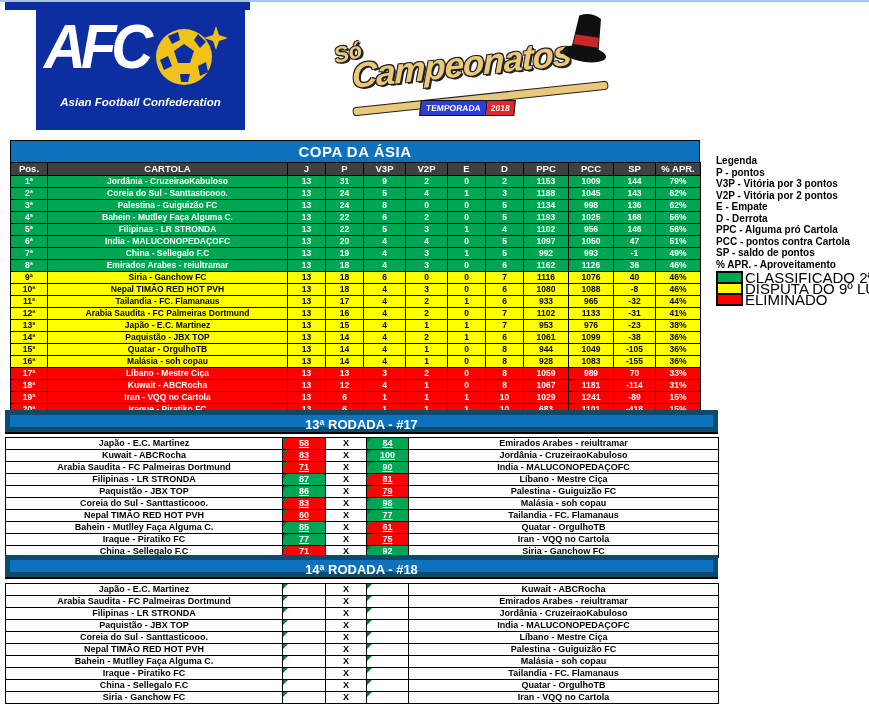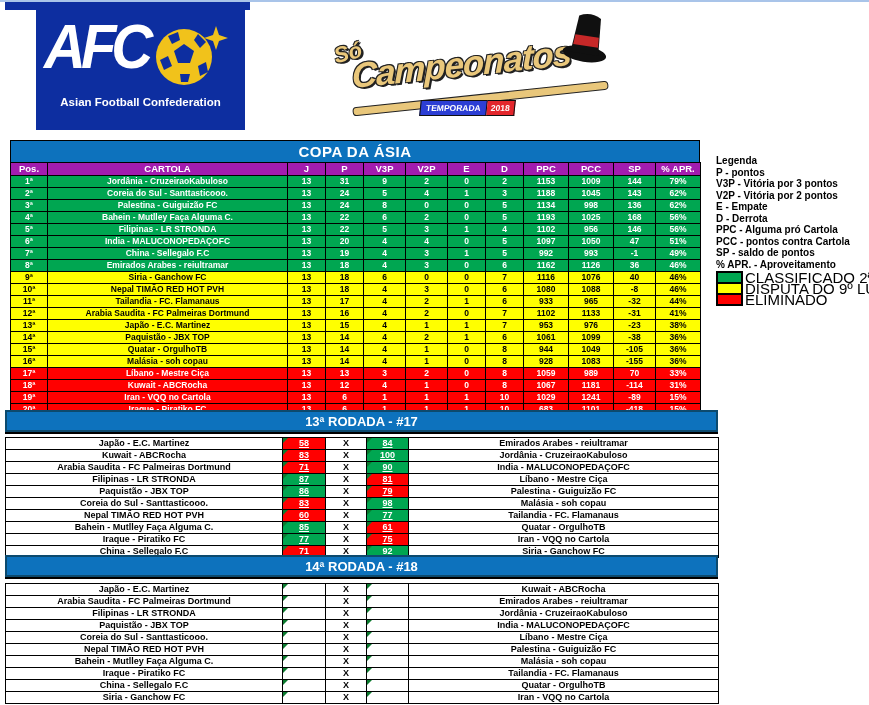--- a/index.html
+++ b/index.html
@@ -8,21 +8,21 @@
     font-family:"Liberation Sans",sans-serif;
   }
   .top-line{position:absolute;left:0;top:0;width:869px;height:2px;background:#A9C4E9;}
   .top-blue{position:absolute;left:5px;top:2px;width:245px;height:8px;background:#0D2EA0;}
 
   
   .afc{position:absolute;left:36px;top:10px;width:209px;height:120px;background:#0D2EA0;color:#fff;}
   .afc-acronym{position:absolute;left:8px;top:0px;font-size:58px;font-weight:bold;font-style:italic;
     letter-spacing:-5px;transform:scaleY(1.08);transform-origin:top left;}
   .afc-ball{position:absolute;left:112px;top:10px;width:86px;height:72px;}
-  .afc-name{position:absolute;left:0;right:0;top:86px;text-align:center;font-size:11.5px;font-weight:bold;white-space:nowrap;}
+  .afc-name{position:absolute;left:0;right:0;top:86px;text-align:center;font-size:11.5px;font-weight:bold;white-space:nowrap;font-style:italic;}
   .afc-tagline{position:absolute;left:0;right:0;top:102px;font-size:9px;
     color:#C2D2F2;font-family:"DejaVu Serif",serif;margin-top:44px;}
 
   
   .soc{position:absolute;left:330px;top:8px;width:300px;height:120px;}
   .soc-swoosh{position:absolute;left:22px;top:86px;width:255px;height:7px;background:#E9C77B;
     transform:rotate(-6deg);border:1px solid #222;border-radius:4px;}
   .soc-so{position:absolute;left:4px;top:32px;font-size:22px;font-weight:bold;font-style:italic;color:#E9C77B;
     transform:rotate(-14deg);
     text-shadow:-1px -1px 0 #222,1px -1px 0 #222,-1px 1px 0 #222,1px 1px 0 #222,2px 2px 0 #222;}
@@ -33,39 +33,39 @@
   .soc-banner{position:absolute;left:90px;top:92px;font-size:8.5px;font-weight:bold;color:#fff;
     transform:skewX(-6deg);white-space:nowrap;}
   .soc-banner .temp{background:#2C3ED4;padding:2px 5px;border:1px solid #101010;display:inline-block;}
   .soc-banner .year{background:#E3262C;padding:2px 4px;border:1px solid #101010;border-left:none;display:inline-block;}
 
   
   .standings{position:absolute;left:10px;top:140px;width:690px;}
   .st-title{height:22px;line-height:22px;background:#0D72BD;color:#fff;text-align:center;
     font-weight:bold;font-size:15px;letter-spacing:0.5px;border:1px solid #000;border-bottom:none;box-sizing:border-box;}
   table.st{border-collapse:collapse;table-layout:fixed;width:690px;}
-  table.st th{background:#a21caf;color:#fff;font-size:9.5px;font-weight:bold;height:12px;
+  table.st th{background:#404040;color:#fff;font-size:9.5px;font-weight:bold;height:12px;
     border:1px solid #000;padding:0;line-height:12px;overflow:hidden;white-space:nowrap;}
   table.st td{font-size:8.5px;font-weight:bold;height:11px;line-height:11px;text-align:center;
     border:1px solid #000;padding:0;white-space:nowrap;overflow:hidden;}
   tr.classificado td{background:#00A651;color:#fff;}
   tr.disputa td{background:#FFFF00;color:#000;}
   tr.eliminado td{background:#FF0000;color:#fff;}
 
   
   .legend{position:absolute;left:716px;top:155px;width:153px;color:#000;}
   .lg-title,.lg-line{font-size:10px;font-weight:bold;line-height:11.5px;white-space:nowrap;}
   .lg-keys{margin-top:1px;}
   .lg-key{display:flex;align-items:center;height:13px;}
   .lg-key + .lg-key{margin-top:-2px;}
   .lg-swatch{width:27px;height:13px;border:2px solid #000;box-sizing:border-box;margin-right:2px;flex:none;}
   .lg-key-label{font-size:15px;font-weight:normal;white-space:nowrap;}
 
   
-  .round-bar{position:absolute;left:5px;width:713px;height:22px;background:#0D72BD;border:2px solid #0c4a6e;
+  .round-bar{position:absolute;left:5px;width:713px;height:22px;background:#0D72BD;border:5px solid #0c4a6e;
     box-sizing:border-box;color:#fff;font-weight:bold;font-size:13px;text-align:center;line-height:20px;
     box-shadow:0 2px 0 #000;}
   table.rd{position:absolute;left:5px;border-collapse:collapse;table-layout:fixed;width:713px;background:#fff;}
   table.rd td{font-size:9px;font-weight:bold;height:11px;line-height:11px;text-align:center;
     border:1px solid #000;padding:0;white-space:nowrap;overflow:hidden;color:#000;background:#fff;}
   table.rd td.score{position:relative;text-decoration:underline;}
   table.rd td.score::before{content:"";position:absolute;left:0;top:0;width:0;height:0;
     border-top:5px solid #0B7A2E;border-right:5px solid transparent;}
   table.rd td.score.win{background:#00A651;color:#fff;}
   table.rd td.score.loss{background:#FF0000;color:#fff;}

